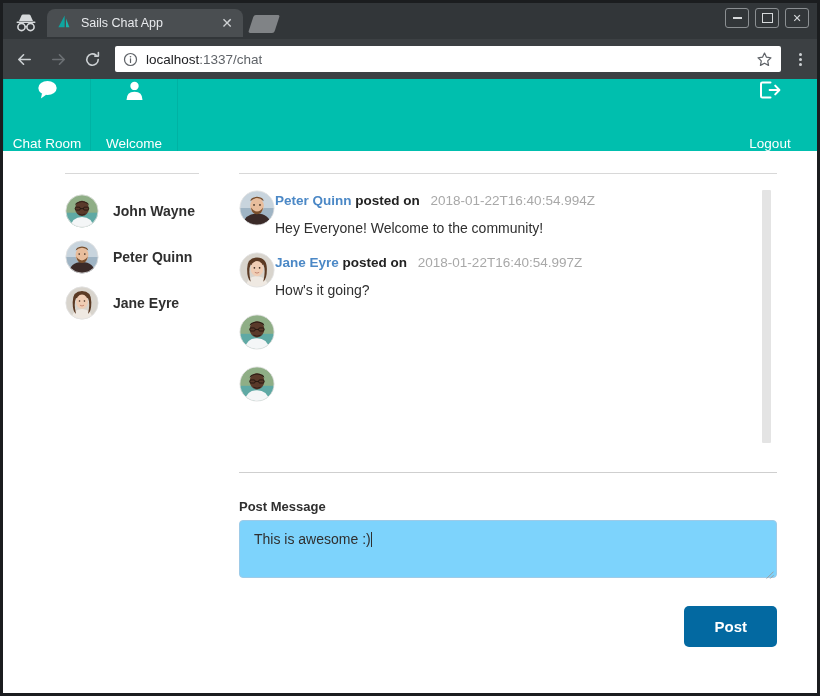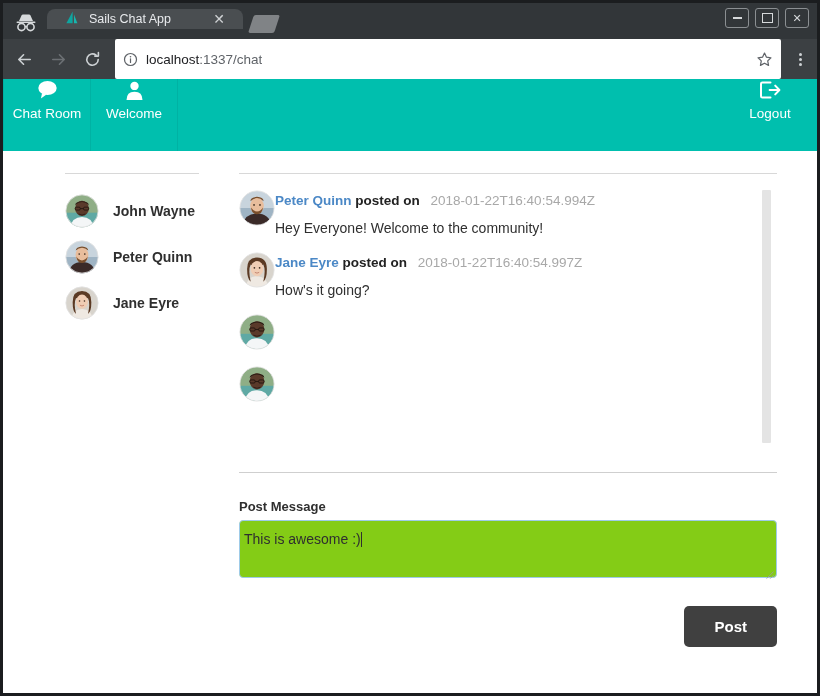--- a/index.html
+++ b/index.html
@@ -27,26 +27,26 @@
   .tabbar {
     position: absolute; left: 3px; top: 3px; right: 3px; height: 36px;
     background: #323639;
   }
   .incognito {
     position: absolute; left: 8px; top: 7px;
     width: 30px; height: 24px;
   }
   .tab {
     position: absolute; left: 44px; top: 6px;
-    width: 196px; height: 20px;
+    width: 196px; height: 28px;
     background: #4a4e51;
     border-radius: 8px 8px 0 0;
     display: flex; align-items: center;
     box-sizing: border-box;
-    padding: 0 16px;
+    padding: 0 8px;
   }
   .tab-favicon { width: 18px; height: 18px; margin-right: 8px; flex: none; }
   .tab-title {
     color: #e8eaed; font-size: 12.5px;
     white-space: nowrap; overflow: hidden; text-overflow: ellipsis;
     flex: 1;
   }
   .tab-close {
     width: 16px; height: 16px; flex: none;
     color: #cfd2d4; font-size: 14px; line-height: 16px; text-align: center;
@@ -78,21 +78,21 @@
   }
   .nav-ico {
     width: 26px; height: 26px; margin-left: 8px;
     color: #cdd1d4;
     display: flex; align-items: center; justify-content: center;
     flex: none;
   }
   .nav-ico.disabled { color: #6c7074; }
   .omnibox {
     margin-left: 10px; margin-right: 8px;
-    flex: 1; height: 40px;
+    flex: 1; height: 26px;
     background: #ffffff;
     border-radius: 2px;
     display: flex; align-items: center;
     padding: 0 8px;
     box-sizing: border-box;
   }
   .info-ico { width: 15px; height: 15px; flex: none; margin-right: 8px; color: #5f6368; }
   .url { font-size: 13.5px; color: #5f6368; white-space: nowrap; overflow: hidden; }
   .url b { color: #202124; font-weight: normal; }
   .star-ico { width: 17px; height: 17px; margin-left: auto; flex: none; color: #5f6368; }
@@ -112,21 +112,21 @@
   
   .appnav {
     height: 72px;
     background: #00bfae;
     display: flex; align-items: stretch;
     position: relative;
   }
   .navitem {
     width: 86px;
     display: flex; flex-direction: column;
-    align-items: center; justify-content: flex-start;
+    align-items: center; justify-content: space-between;
     color: #ffffff;
     border-right: 1px solid #00b2a3;
     gap: 5px;
   }
   .navitem:first-child { border-left: 1px solid #00b2a3; }
   .navitem .ni-ico { height: 22px; display: flex; align-items: flex-end; }
   .navitem .ni-label { font-size: 13.5px; }
   .navitem.right {
     margin-left: auto;
     border-right: none; border-left: none;
@@ -181,38 +181,38 @@
 
   .form-sep { border-top: 1px solid #cfcfcf; margin: 10px 0 0 0; }
   .field-label {
     font-size: 13px; font-weight: bold; color: #2f2f2f;
     margin: 26px 0 6px 0;
   }
   .textarea {
     height: 58px;
     border: 1px solid #9ecbe8;
     border-radius: 4px;
-    padding: 10px 4px;
+    padding: 10px 14px;
     font-size: 14px; color: #2f2f2f;
-    background: #84cc16;
+    background: #7dd3fc;
     position: relative;
     box-sizing: border-box;
   }
   .caret {
     display: inline-block; width: 1px; height: 15px;
     background: #2f2f2f; vertical-align: -3px;
   }
   .resizer {
     position: absolute; right: 2px; bottom: 2px;
     width: 9px; height: 9px;
     color: #9b9b9b;
   }
   .btn-row { display: flex; justify-content: flex-end; margin-top: 28px; }
   .post-btn {
-    background: #404040;
+    background: #0369a1;
     color: #ffffff;
     font-size: 15px; font-weight: bold;
     border: none; border-radius: 5px;
     padding: 12px 30px;
     cursor: pointer;
     font-family: "Liberation Sans", sans-serif;
   }
 </style>
 </head>
 <body>

